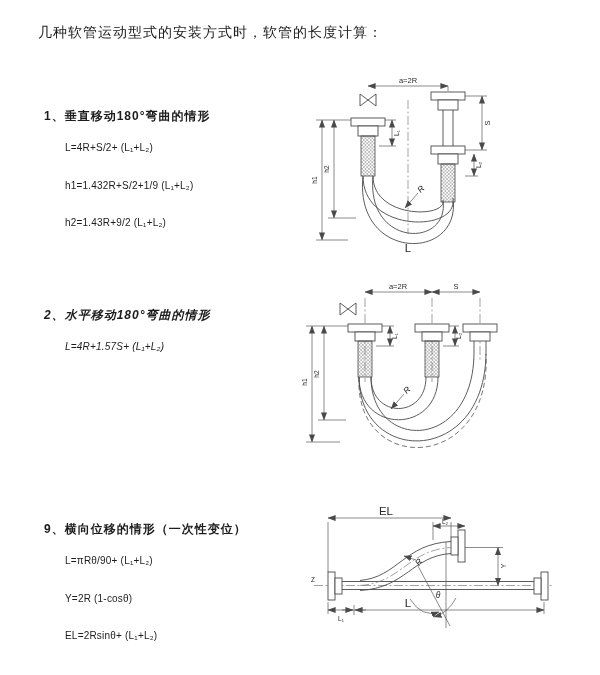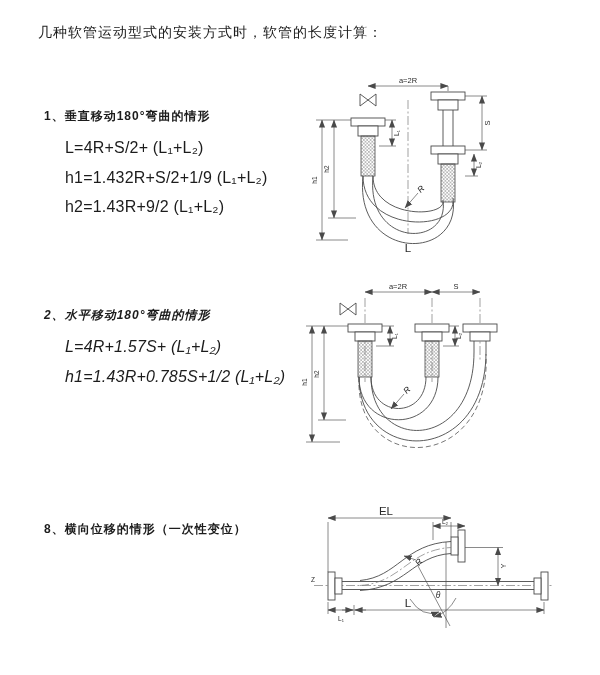--- a/index.html
+++ b/index.html
@@ -6,21 +6,21 @@
   body{
     width:600px;height:675px;background:#ffffff;position:relative;overflow:hidden;
     font-family:"Liberation Sans","DejaVu Sans",sans-serif;color:#1c1c1c;
   }
   .page-title{
     position:absolute;left:38px;top:24px;font-size:14px;font-weight:normal;
     letter-spacing:1px;white-space:nowrap;
   }
   .sec{position:absolute;left:44px;}
   .sec-heading{font-size:12px;font-weight:bold;margin:0 0 8px 0;letter-spacing:1px;white-space:nowrap;}
-  .formula{font-size:16px;line-height:29.5px;padding-left:21px;letter-spacing:.2px;white-space:nowrap;}
+  .formula{font-size:10px;line-height:29.5px;padding-left:21px;letter-spacing:.2px;white-space:nowrap;margin-top:8px;}
   .sec1{top:108px;}
   .sec2{top:307px;font-style:italic;}
   .sec3{top:521px;}
   .diag{position:absolute;}
   .d1{left:306px;top:72px;}
   .d2{left:300px;top:282px;}
   .d3{left:298px;top:500px;}
   svg{display:block;}
   svg .ln{stroke:#4a4a4a;stroke-width:0.9;fill:none;}
   svg .thin{stroke:#4a4a4a;stroke-width:0.65;fill:none;}
@@ -45,26 +45,30 @@
     <div class="formula">L=4R+S/2+ (L₁+L₂)</div>
     <div class="formula">h1=1.432R+S/2+1/9 (L₁+L₂)</div>
     <div class="formula">h2=1.43R+9/2 (L₁+L₂)</div>
   </div>
 </div>
 
 <div class="sec sec2">
   <div class="sec-heading">2、水平移动180°弯曲的情形</div>
   <div class="formulas">
     <div class="formula">L=4R+1.57S+ (L₁+L₂)</div>
-    <div class="formula">h1=1.43R+0.785S+1/2 (L₁+L₂)</div>
   </div>
 </div>
 
 <div class="sec sec3">
-  <div class="sec-heading">8、横向位移的情形（一次性变位）</div>
+  <div class="sec-heading">9、横向位移的情形（一次性变位）</div>
+  <div class="formulas">
+    <div class="formula">L=πRθ/90+ (L₁+L₂)</div>
+    <div class="formula">Y=2R (1-cosθ)</div>
+    <div class="formula">EL=2Rsinθ+ (L₁+L₂)</div>
+  </div>
 </div>
 
 <svg class="diag d1" width="244" height="186" viewBox="0 0 244 186">
   <defs>
     <marker id="ar1" markerUnits="userSpaceOnUse" markerWidth="8" markerHeight="8" viewBox="0 0 10 10" refX="9.5" refY="5" orient="auto-start-reverse">
       <path d="M0,1.2 L10,5 L0,8.8 z" fill="#4a4a4a"></path>
     </marker>
     <pattern id="hb1" patternUnits="userSpaceOnUse" width="3.4" height="3.4">
       <path d="M0,0L3.4,3.4 M3.4,0L0,3.4" stroke="#777" stroke-width="0.45"></path>
     </pattern>

